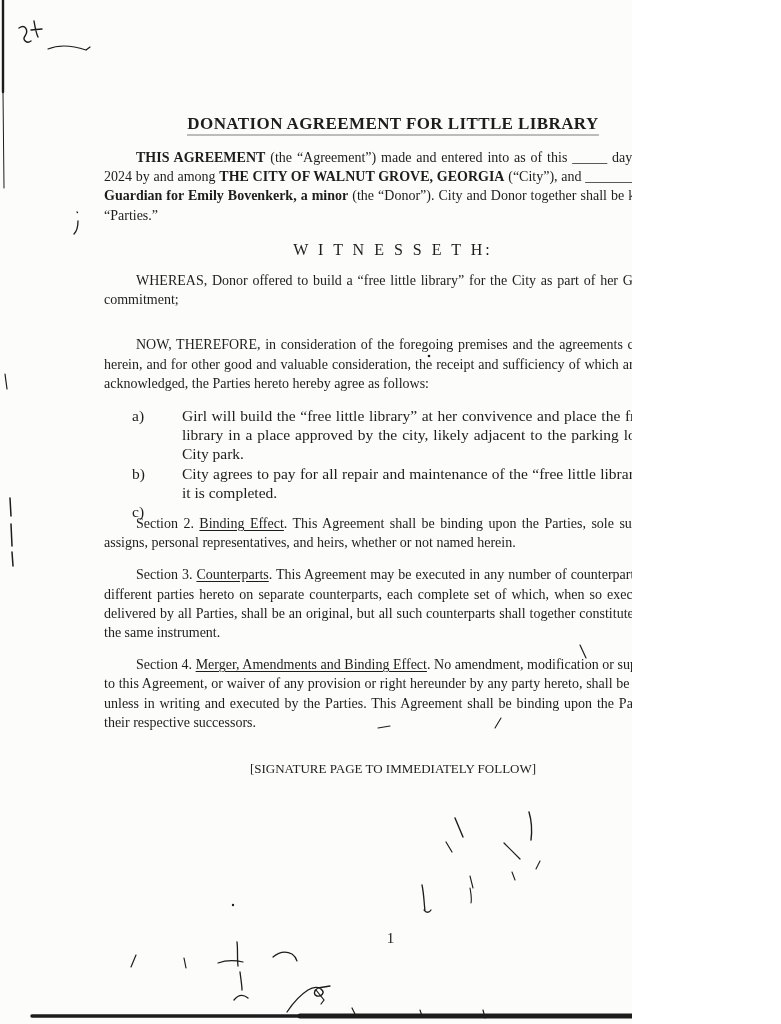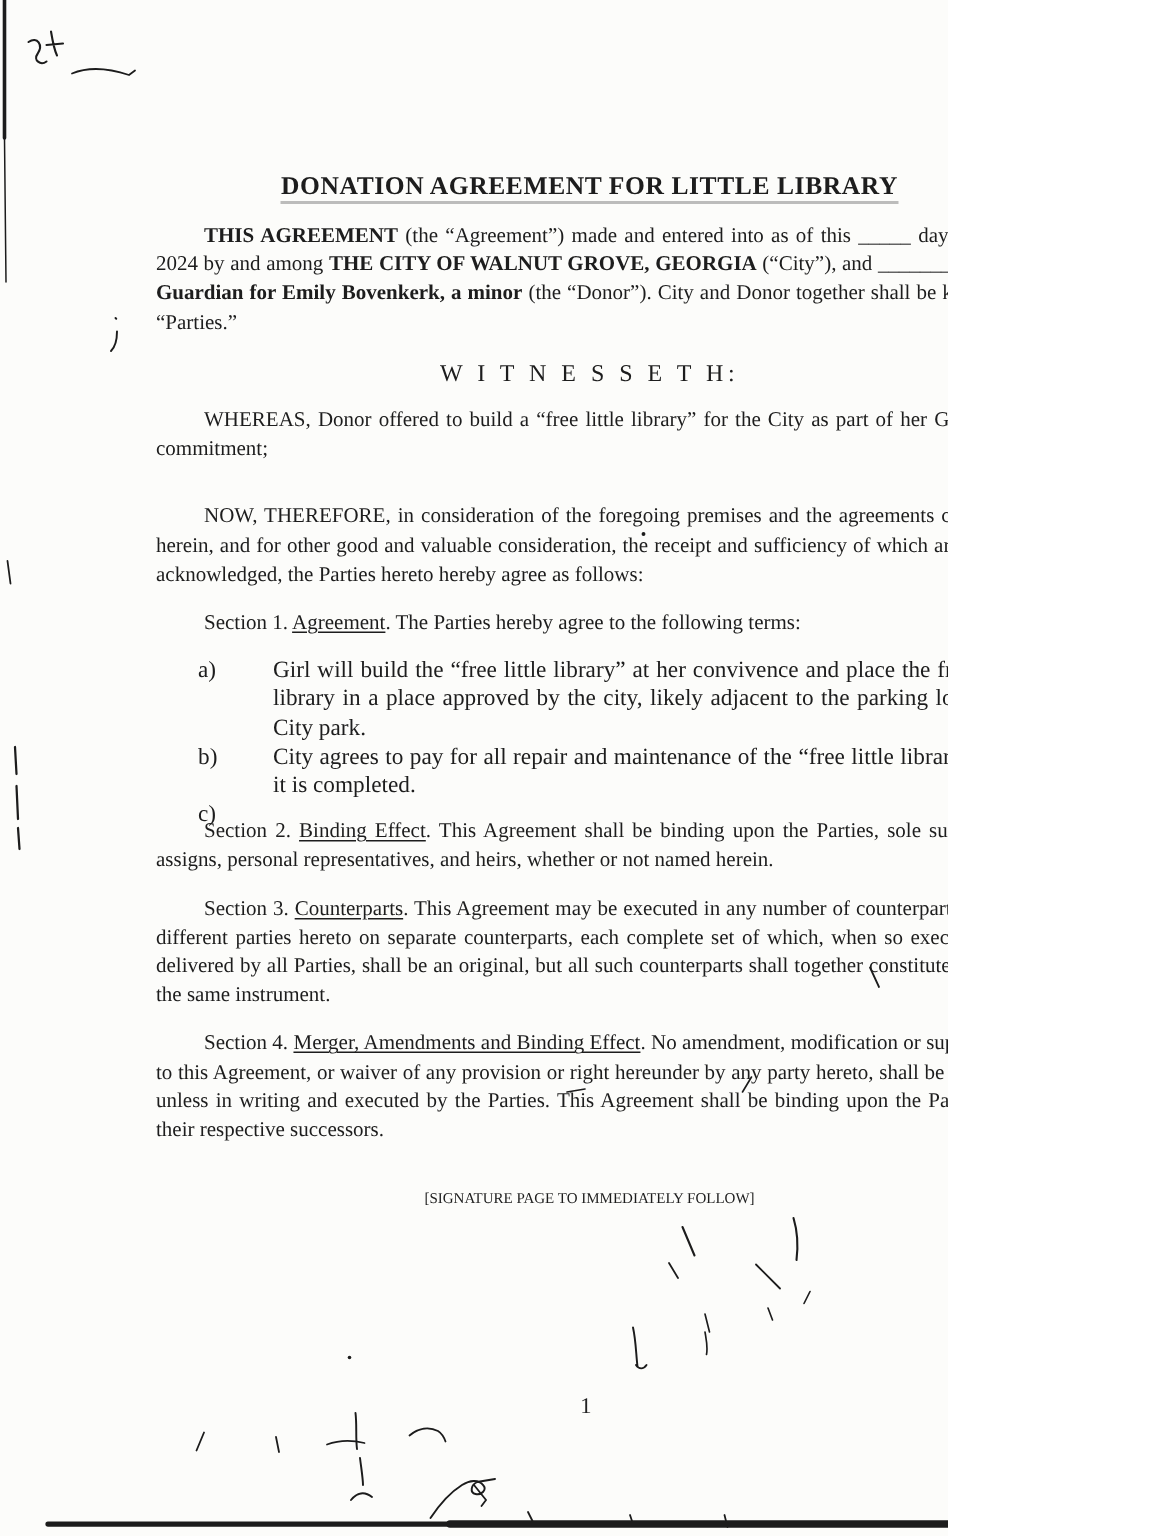--- a/index.html
+++ b/index.html
@@ -56,21 +56,21 @@
     text-align: justify;
   }
   .li-label {
     position: absolute;
     left: 28px;
     top: 0;
   }
   .sig-note {
     margin-top: 27px;
     text-align: center;
-    font-size: 10px;
+    font-size: 13px;
     text-indent: 0;
   }
   .page-num {
     position: absolute;
     left: 0;
     top: 930px;
     width: 781px;
     text-align: center;
     font-size: 15px;
     font-family: "Liberation Serif", serif;
@@ -131,21 +131,20 @@
 
     <p class="para"><span class="bold">THIS AGREEMENT</span><span> (the “Agreement”) made and entered into as of this </span><span>_____</span><span> day of May, 2024 by and among </span><span class="bold">THE CITY OF WALNUT GROVE, GEORGIA</span><span> (“City”), and </span><span>___________</span><span class="bold">, as Guardian for Emily Bovenkerk, a minor</span><span> (the “Donor”). City and Donor together shall be known as “Parties.”</span></p>
 
     <p class="para witnesseth">W I T N E S S E T H:</p>
 
     <p class="para">WHEREAS, Donor offered to build a “free little library” for the City as part of her Girl Scout commitment;</p>
 
 
     <p class="para now-therefore">NOW, THEREFORE, in consideration of the foregoing premises and the agreements contained herein, and for other good and valuable consideration, the receipt and sufficiency of which are hereby acknowledged, the Parties hereto hereby agree as follows:</p>
 
-    <p class="para tight"><span>Section 1. </span><span class="und">Agreement</span><span>.  The Parties hereby agree to the following terms:</span></p>
 
     <div class="list">
       <div class="li">
         <span class="li-label">a)</span>
         <span>Girl will build the “free little library” at her convivence and place the free little library in a place approved by the city, likely adjacent to the parking lot of the City park.</span>
       </div>
       <div class="li">
         <span class="li-label">b)</span>
         <span>City agrees to pay for all repair and maintenance of the “free little library” once it is completed.</span>
       </div>

